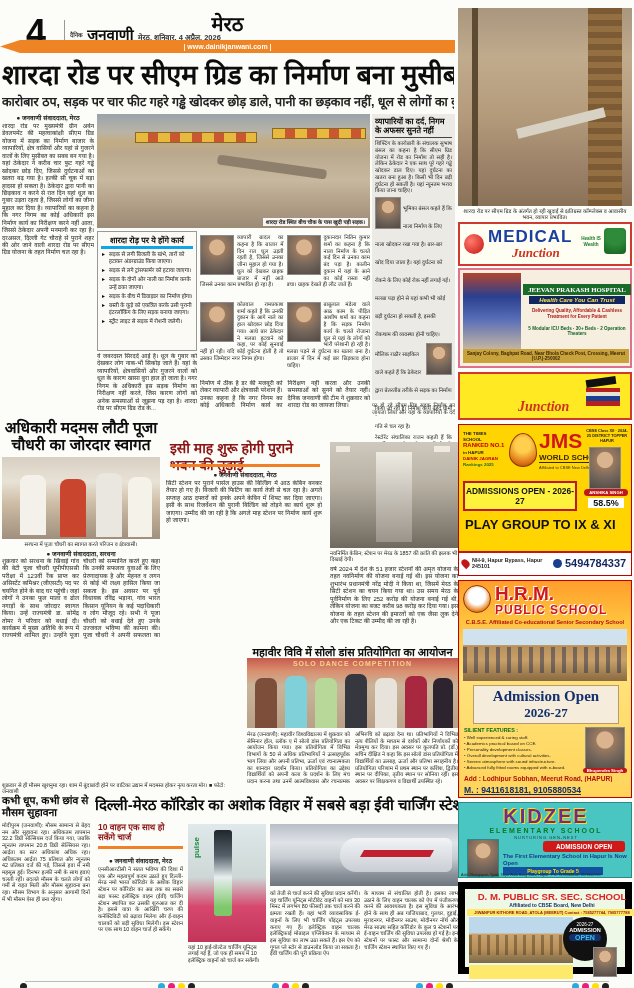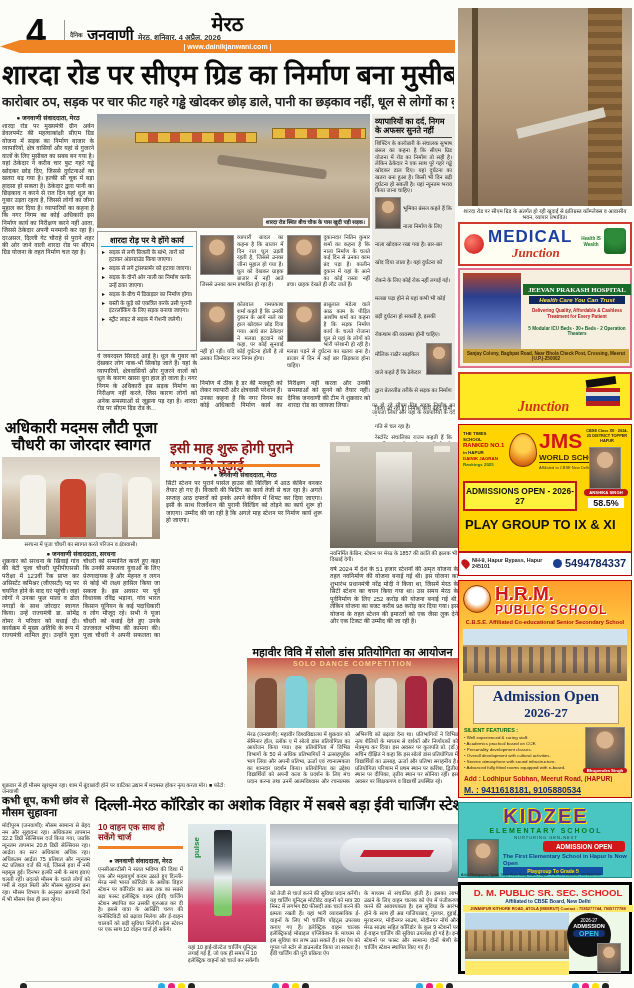--- a/index.html
+++ b/index.html
@@ -65,21 +65,21 @@
     </div>
     <div style="overflow:hidden;margin-top:2px;">
       <span class="face" style="float:right;width:24px;height:30px;margin:1px 0 1px 2px;"></span>
       <span class="t5">मौलिक राठौर साइकिल वाले कहते हैं कि ठेकेदार द्वारा बेतरतीब तरीके से सड़क का निर्माण किया जा रहा है। निर्माण कार्य बेहद धीमी गति से चल रहा है।</span>
     </div>
     <div class="t5" style="margin-top:2px;">रेस्टोरेंट संचालिका राजन कहती हैं कि उनकी दुकान के आगे नाला निर्माण के चलते उन्हें करीब 10 दिन दुकान बंद रखनी पड़ी। दिनभर धूल उड़ती रहती है, जिससे उनका कारोबार ठप हो गया है। नगर निगम का कोई अधिकारी यहां निरीक्षण नहीं करता। उनकी समस्या को भी सुनने वाला नहीं।</div>
   </div>
   <div class="abs t5" style="left:372px;top:402px;width:83px;height:14px;">पर हो रहे सीएम ग्रिड सड़क निर्माण का जायजा लिया और यहां के व्यापारियों के दर्द को जाना।</div>
 
   <div class="abs" style="left:97px;top:231px;width:100px;height:120px;background:#fbfaf4;border:1px solid #999;padding:2px 3px;box-sizing:border-box;">
-    <div class="hl center" style="font-size:8px;border-bottom:1px solid #0ea5e9;padding-bottom:1px;margin-bottom:1px;">शारदा रोड़ पर ये होंगे कार्य</div>
+    <div class="hl center" style="font-size:8px;border-bottom:3px solid #0ea5e9;padding-bottom:1px;margin-bottom:1px;">शारदा रोड़ पर ये होंगे कार्य</div>
     <div>
         <div class="wk">सड़क से लगी बिजली के खंभे, तारों को हटाकर अंडरग्राउंड किया जाएगा।</div>
         <div class="wk">सड़क से लगे ट्रांसफार्मर को हटाया जाएगा।</div>
         <div class="wk">सड़क के दोनों ओर नाली का निर्माण करके उन्हें ढका जाएगा।</div>
         <div class="wk">सड़क के बीच में डिवाइडर का निर्माण होगा।</div>
         <div class="wk">बस्ती के कूड़े को एकत्रित करके उसी पुरानी इंटरलॉकिंग के लिए सड़क बनाया जाएगा।</div>
         <div class="wk">स्ट्रीट लाइट से सड़क में रोशनी जलेगी।</div>
       </div>
   </div>
   <div class="abs t" style="left:97px;top:353px;width:100px;height:64px;">ये जबरदस्त सिरदर्द आई है। धूल के गुबार को देखकर लोग नाक-भौं सिकोड़ जाते हैं। यहां के व्यापारियों, क्षेत्रवासियों और गुजरने वालों को धूल के कारण खासा बुरा हाल हो जाता है। नगर निगम के अधिकारी इस सड़क निर्माण का निरीक्षण नहीं करते, जिस कारण लोगों को अनेक समस्याओं से जूझना पड़ रहा है। शारदा रोड पर सीएम ग्रिड रोड के...</div>
@@ -253,21 +253,21 @@
     <div class="abs center nowrap" style="left:0;top:2px;width:174px;font-size:20px;font-weight:bold;color:#6a2d91;text-shadow:1px 1px 0 #ffe000,-1px -1px 0 #ffe000;letter-spacing:2px;">KIDZEE</div>
     <div class="abs center nowrap" style="left:0;top:24px;width:174px;font-size:7px;font-weight:bold;color:#0a7a1f;letter-spacing:2px;">ELEMENTARY SCHOOL</div>
     <div class="abs center nowrap" style="left:0;top:32px;width:174px;font-size:4px;color:#173a38;letter-spacing:1px;">NURTURING GEN-NEXT</div>
     <div class="abs face" style="left:8px;top:36px;width:30px;height:36px;border:1px solid #2a8a88;"></div>
     <div class="abs center" style="right:6px;top:38px;width:82px;background:#d01818;color:#fff;font-size:6.4px;font-weight:bold;padding:2px 0;border-radius:3px;">ADMISSION OPEN</div>
     <div class="abs" style="left:44px;top:50px;width:126px;font-size:5.8px;font-weight:bold;color:#143c8c;line-height:1.2;">The First Elementary School in Hapur Is Now Open</div>
     <div class="abs center" style="left:44px;top:64px;width:100px;background:#1450a0;color:#ffe000;font-size:5px;font-weight:bold;padding:1px 0;">Playgroup To Grade 5</div>
     <div class="abs nowrap" style="left:2px;bottom:0;width:170px;font-size:3.6px;color:#10302e;">Add : Ramgopuri, Tyodi, Tikya Wala Baag Saini, Hapur · Ph.: 9193366142, 8578662909</div>
   </div>
 
-  <div class="abs" style="left:458px;top:882px;width:174px;height:92px;background:#eef8e6;border:3px solid #000000;box-sizing:border-box;">
+  <div class="abs" style="left:458px;top:882px;width:174px;height:92px;background:#eef8e6;border:7px solid #000000;box-sizing:border-box;">
     <div class="abs center nowrap" style="left:0;top:2px;width:174px;font-size:9.6px;font-weight:bold;color:#e02020;">D. M. PUBLIC SR. SEC. SCHOOL</div>
     <div class="abs center nowrap" style="left:0;top:13px;width:174px;font-size:5px;font-weight:bold;color:#15306e;">Affiliated to CBSE Board, New Delhi</div>
     <div class="abs center nowrap" style="left:2px;top:20px;width:170px;background:#ffe96a;font-size:4px;font-weight:bold;color:#8a1414;padding:1px 0;">JIWANPUR KITHORE ROAD, ATOLA (MEERUT)  Contact : 7585277744, 7905777788</div>
     <div class="abs" style="left:4px;top:28px;width:104px;height:46px;background:linear-gradient(180deg,#bcd8ea 0%,#bcd8ea 35%,#caa26a 37%,#b8905a 70%,#7a6a4a 100%);">
       <div class="abs" style="left:0;top:18px;width:104px;height:20px;background:repeating-linear-gradient(90deg,rgba(60,40,20,.4) 0 3px,transparent 3px 9px);"></div>
     </div>
     <div class="abs center" style="right:18px;top:28px;width:44px;height:44px;border-radius:50%;background:#111;color:#fff;padding-top:5px;box-sizing:border-box;">
       <div style="font-size:4.6px;">2026-27</div>
       <div style="font-size:5.6px;font-weight:bold;">ADMISSION</div>
       <div style="font-size:7px;font-weight:bold;color:#35c6e8;background:#15306e;border-radius:4px;margin:1px 6px;">OPEN</div>

